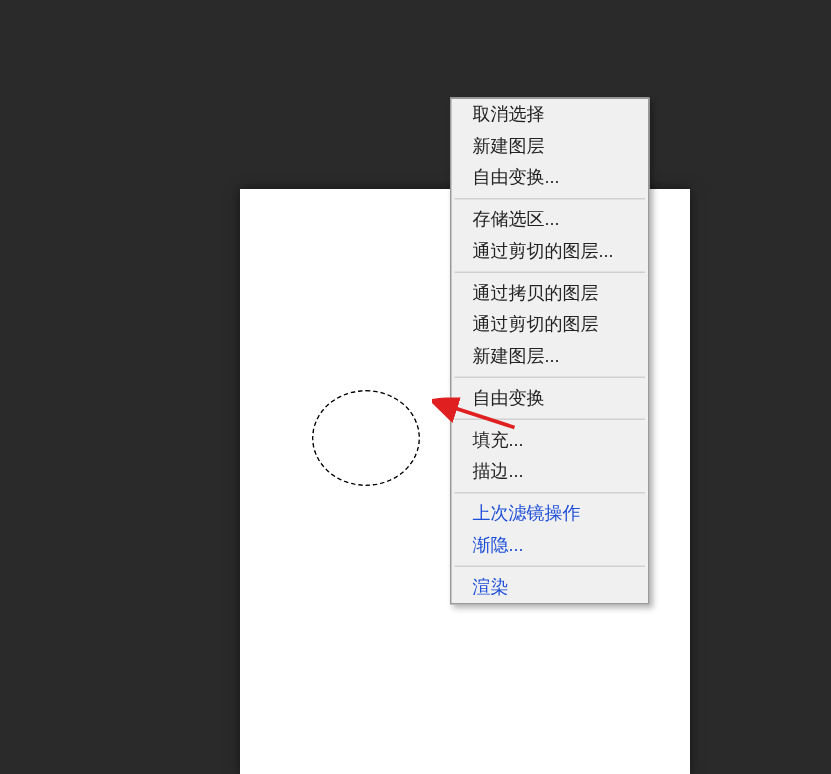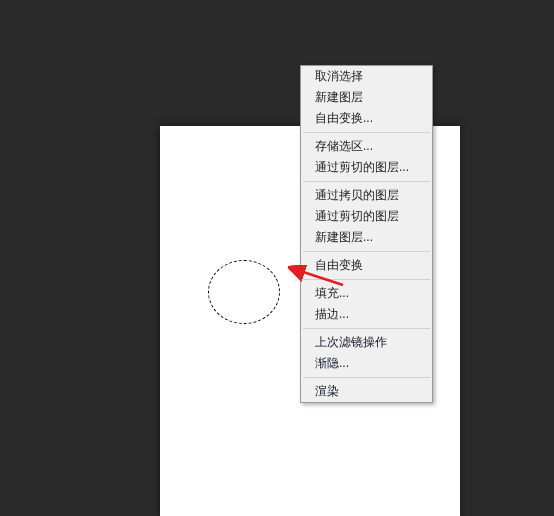--- a/index.html
+++ b/index.html
@@ -41,21 +41,21 @@
       box-shadow: 2px 2px 4px rgba(0,0,0,0.3);
     }
     .menu-item {
       padding: 3px 14px 3px 14px;
       color: #222;
       cursor: default;
       white-space: nowrap;
       line-height: 15px;
     }
     .menu-item.disabled {
-      color: #0f172a;
+      color: #1d4ed8;
     }
     .menu-sep {
       height: 1px;
       background: #d0d0d0;
       margin: 3px 2px;
     }
     .arrow {
       position: absolute;
       left: 288px;
       top: 265px;

